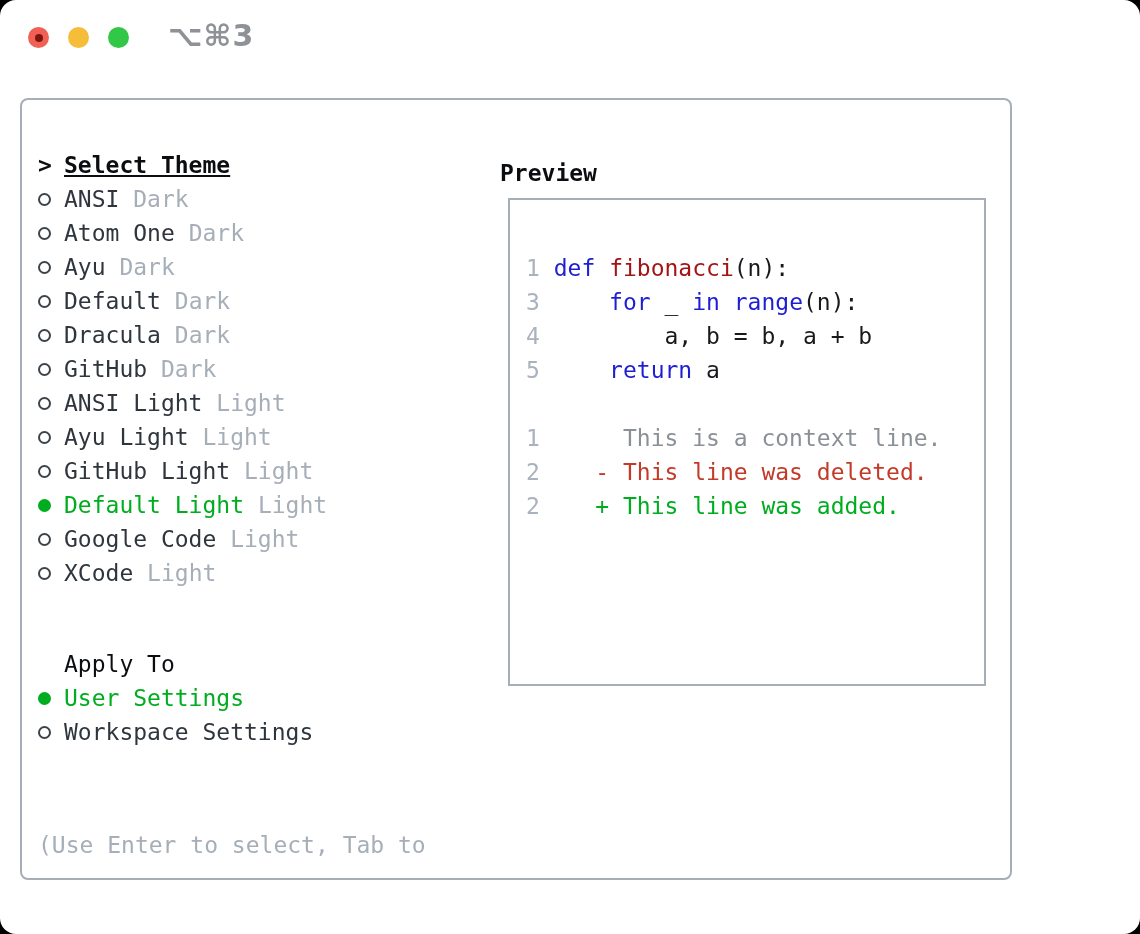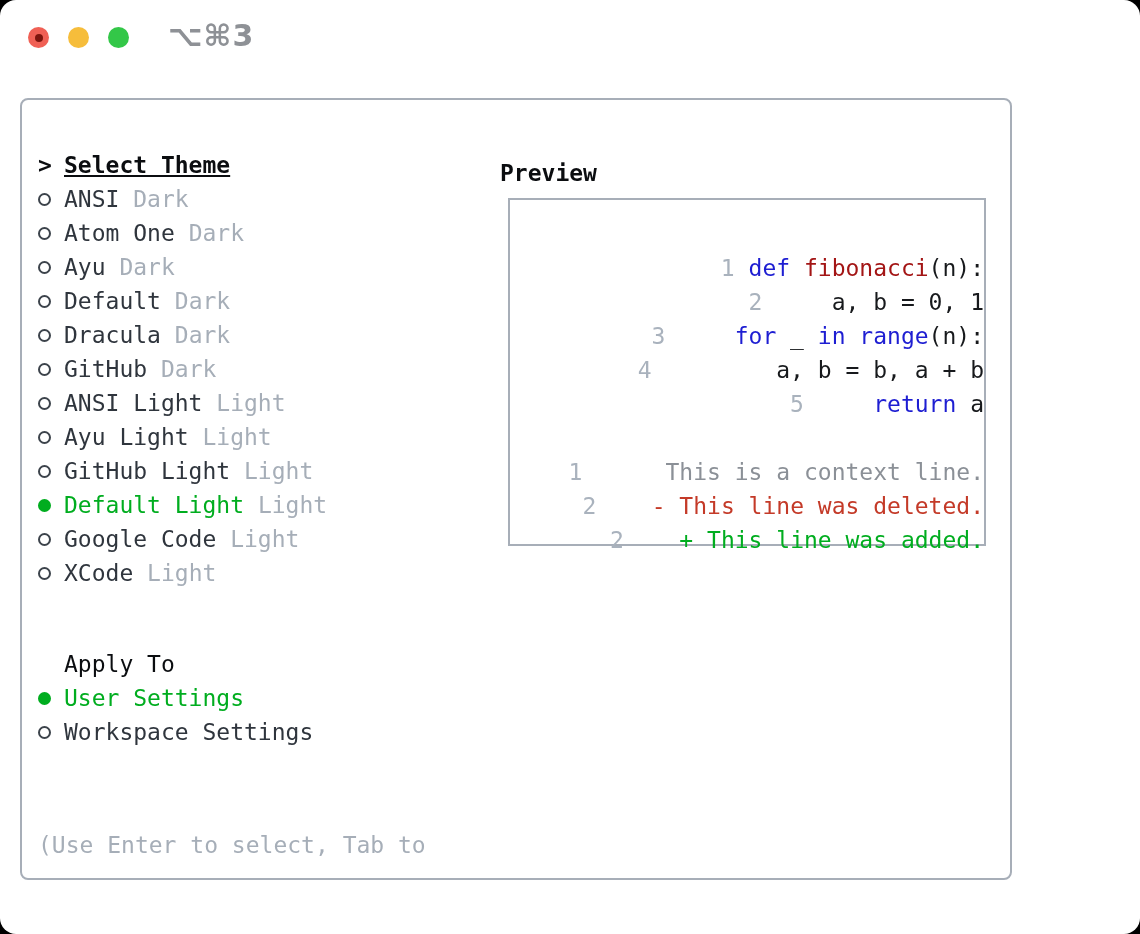--- a/index.html
+++ b/index.html
@@ -44,23 +44,23 @@
   .help{
     position:absolute;left:38px;top:760px;font-size:23px;line-height:34px;
     color:var(--muted);white-space:pre;
   }
   
   .preview-title{
     position:absolute;left:500px;top:156px;height:34px;line-height:34px;
     font-size:23px;font-weight:bold;color:var(--heading);
   }
   .preview-box{
-    position:absolute;left:508px;top:198px;width:478px;height:348px;
+    position:absolute;left:508px;top:198px;width:478px;height:488px;
     border:2px solid var(--border);box-sizing:border-box;
-    padding:51px 0 0 16px;font-size:23px;text-align:right;
+    padding:51px 0 0 16px;font-size:23px;
   }
   .code-line{height:34px;line-height:34px;white-space:pre;}
   .ln{color:var(--linenum);}
   .seg-plain{color:var(--code-text);}
   .seg-keyword{color:var(--keyword);}
   .seg-function{color:var(--function);}
   .seg-context{color:var(--context);}
   .seg-deleted{color:var(--deleted);}
   .seg-added{color:var(--green);margin-top:28px;}
 </style>
@@ -110,21 +110,20 @@
 
   <div class="help">
     <div>(Use Enter to select, Tab to</div>
     <div>change focus)</div>
   </div>
 
   <div class="preview-title">Preview</div>
 
   <div class="preview-box" id="preview-box">
       <div class="code-line"><span class="ln">1</span> <span class="seg-keyword">def</span><span class="seg-plain"> </span><span class="seg-function">fibonacci</span><span class="seg-plain">(n):</span></div>
-      <div class="code-line"><span class="ln">2</span> <span class="seg-plain">    a, b = 0, 1</span></div>
       <div class="code-line"><span class="ln">3</span> <span class="seg-plain">    </span><span class="seg-keyword">for</span><span class="seg-plain"> _ </span><span class="seg-keyword">in</span><span class="seg-plain"> </span><span class="seg-keyword">range</span><span class="seg-plain">(n):</span></div>
       <div class="code-line"><span class="ln">4</span> <span class="seg-plain">        a, b = b, a + b</span></div>
       <div class="code-line"><span class="ln">5</span> <span class="seg-plain">    </span><span class="seg-keyword">return</span><span class="seg-plain"> a</span></div>
       <div class="code-line"><span class="ln"></span></div>
       <div class="code-line"><span class="ln">1</span> <span class="seg-context">     This is a context line.</span></div>
       <div class="code-line"><span class="ln">2</span> <span class="seg-deleted">   - This line was deleted.</span></div>
       <div class="code-line"><span class="ln">2</span> <span class="seg-added">   + This line was added.</span></div>
     </div>
 
 </div>

